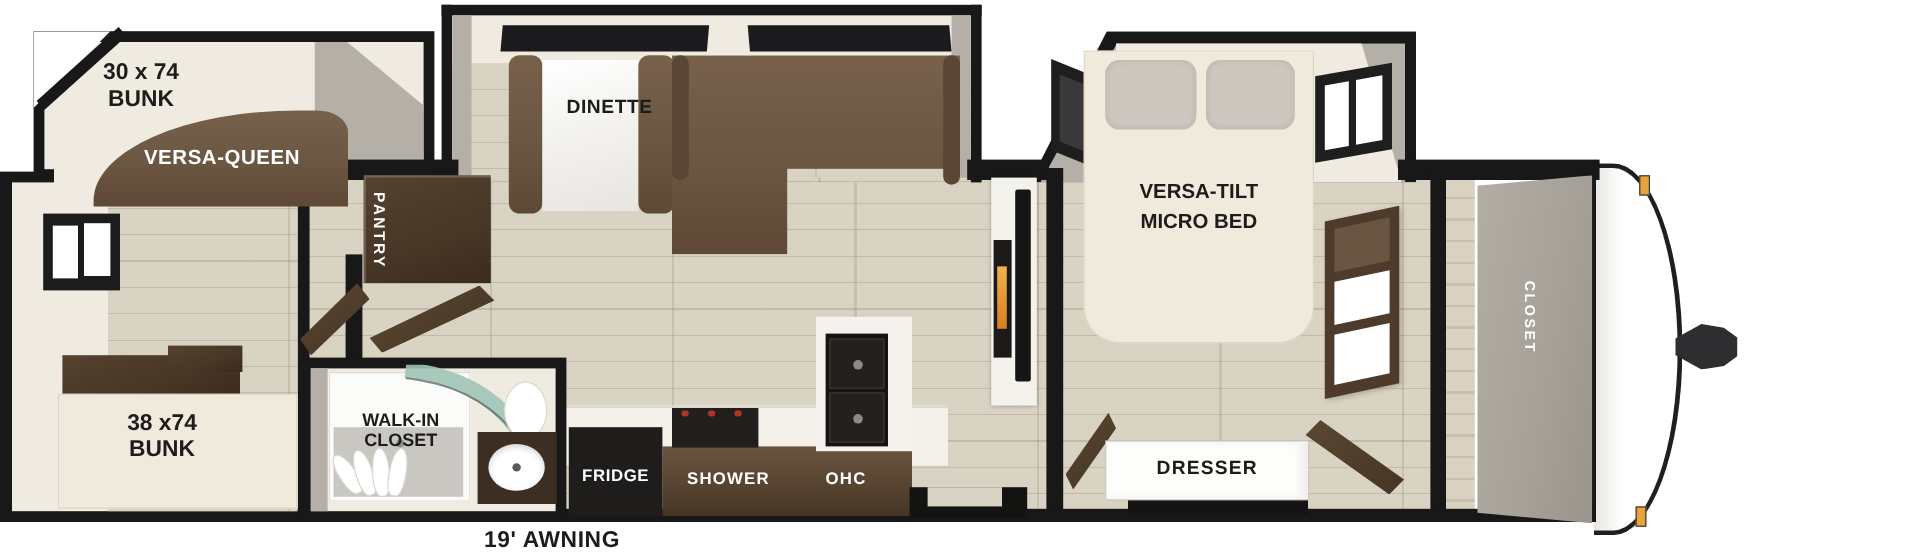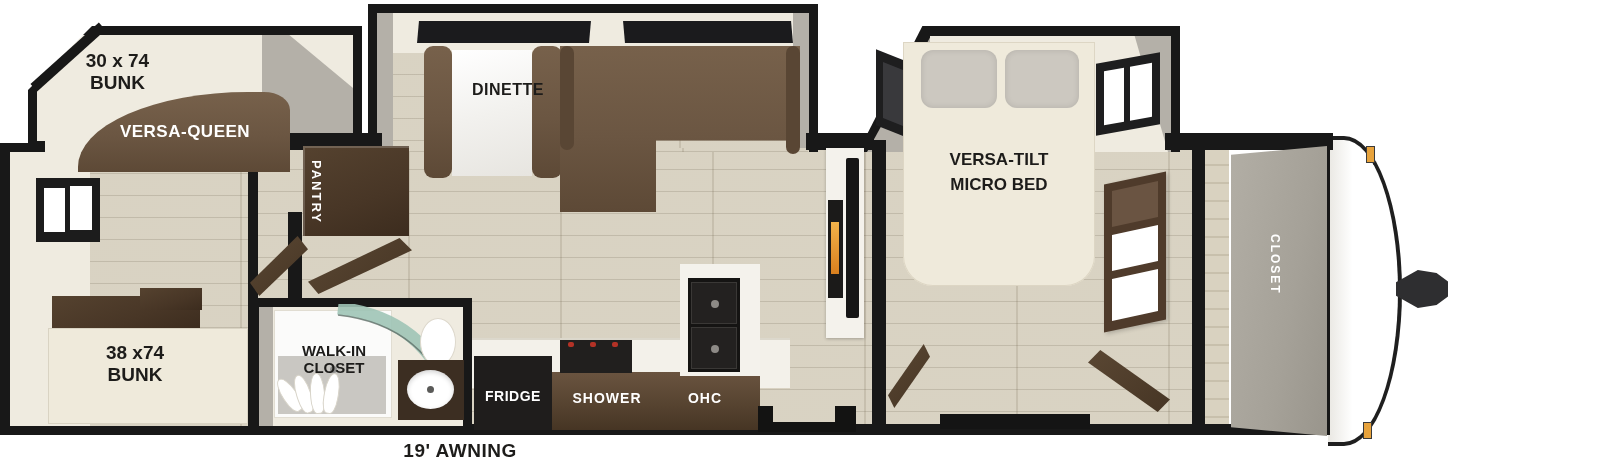--- a/index.html
+++ b/index.html
@@ -155,20 +155,23 @@
   <div class="abs" style="left:1104px;top:178px;width:62px;height:148px;background:#4f3b2b;transform:skewY(-12deg);z-index:5;box-shadow:2px 2px 4px rgba(0,0,0,.2);">
     <div class="abs" style="left:8px;top:8px;width:46px;height:36px;background:#6a5442;"></div>
     <div class="abs" style="left:8px;top:52px;width:46px;height:36px;background:#ffffff;"></div>
     <div class="abs" style="left:8px;top:96px;width:46px;height:42px;background:#ffffff;"></div>
   </div>
 
   <div class="abs doorslab" style="left:888px;top:344px;width:42px;height:64px;z-index:5;clip-path:polygon(85% 0,100% 20%,15% 100%,0 80%);"></div>
   <div class="abs doorslab" style="left:1088px;top:350px;width:82px;height:62px;z-index:5;clip-path:polygon(0 20%,15% 0,100% 80%,85% 100%);"></div>
 
   <div class="abs" style="left:940px;top:414px;width:150px;height:15px;background:#141414;z-index:5;"></div>
+  <div class="abs" style="left:922px;top:368px;width:168px;height:48px;background:#fdfdfc;box-shadow:0 0 0 1px #cfcabd, inset -6px 0 8px rgba(0,0,0,.06);z-index:6;">
+    <div class="label" style="font-size:16px;letter-spacing:1px;margin-top:14px;">DRESSER</div>
+  </div>
 
   <div class="abs blk" style="left:1192px;top:140px;width:13px;height:292px;z-index:4;"></div>
   <div class="abs panel" style="left:1205px;top:148px;width:24px;height:284px;z-index:3;"></div>
   <div class="abs" style="left:1231px;top:146px;width:96px;height:290px;background:linear-gradient(100deg,#b2aea5 0%,#a5a198 60%,#99958c 100%);clip-path:polygon(0 3%,100% 0,100% 100%,0 97%);z-index:5;box-shadow:-3px 0 0 rgba(255,255,255,.6);">
     <div class="wlabel vtext" style="position:absolute;left:36px;top:88px;font-size:12px;">CLOSET</div>
   </div>
   <div class="abs blk" style="left:1316px;top:140px;width:14px;height:295px;z-index:4;"></div>
 
   <div class="abs" style="left:1328px;top:136px;width:74px;height:310px;background:linear-gradient(90deg,#e9e7e2 0%,#ffffff 35%,#ffffff 100%);border:4px solid #1f1f1f;border-left:none;box-sizing:border-box;border-radius:0 58px 58px 0 / 0 155px 155px 0;z-index:3;"></div>
   <div class="abs" style="left:1366px;top:146px;width:7px;height:15px;background:#e8a33c;border:1px solid #3a3a3a;z-index:5;"></div>

